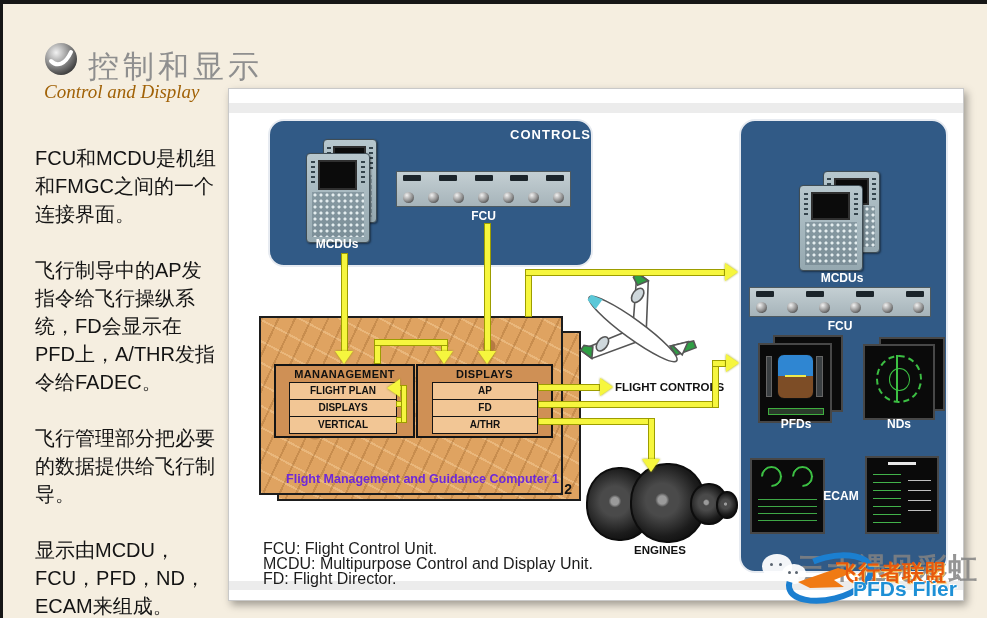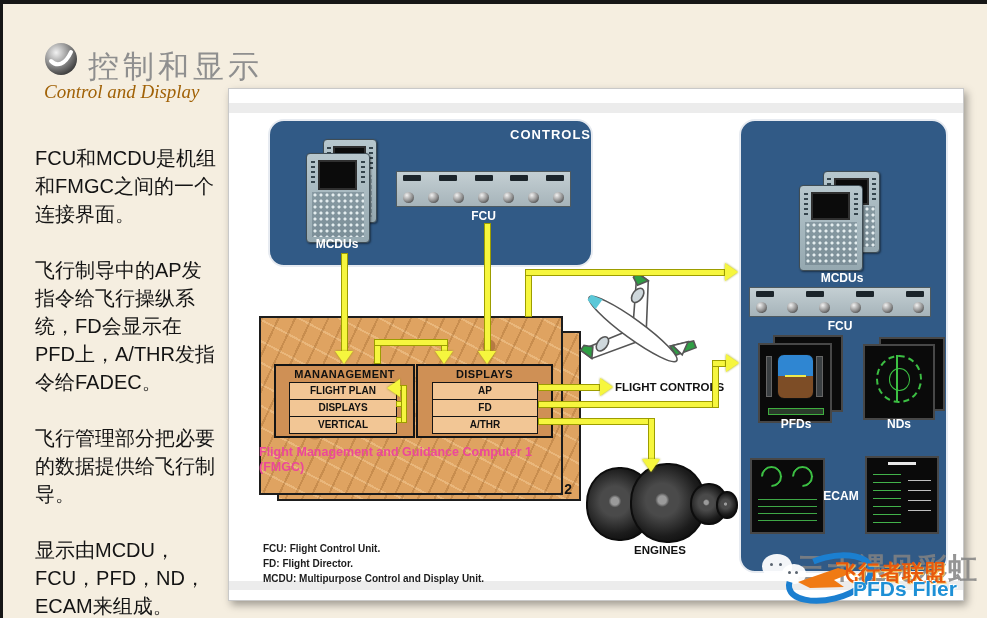--- a/index.html
+++ b/index.html
@@ -74,31 +74,31 @@
     background-image:
       repeating-linear-gradient(115deg,rgba(140,85,30,.28) 0 2px,rgba(0,0,0,0) 2px 15px),
       repeating-linear-gradient(28deg,rgba(255,224,178,.33) 0 2px,rgba(0,0,0,0) 2px 19px),
       radial-gradient(circle at 76% 16%,rgba(120,60,20,.4) 0 6px,rgba(0,0,0,0) 7px),
       radial-gradient(circle at 18% 64%,rgba(120,60,20,.3) 0 9px,rgba(0,0,0,0) 10px);}
   .fmgc-num{position:absolute;right:7px;bottom:2px;font-weight:bold;font-size:14px;color:#111;}
   .subsys{position:absolute;background:#cf9055;border:2px solid #151515;}
   .subsys-title{text-align:center;font-weight:bold;font-size:11px;color:#111;margin-top:2px;letter-spacing:.4px;}
   .srow{height:16px;border:1px solid #141414;margin-top:-1px;background:#f2c695;
     text-align:center;font-weight:bold;font-size:10px;line-height:16px;color:#111;}
-  .fmgc-cap{position:absolute;text-align:left;font-weight:bold;font-size:12.5px;color:#ec4899;line-height:15px;}
+  .fmgc-cap{position:absolute;text-align:right;font-weight:bold;font-size:12.5px;color:#6d28d9;line-height:15px;margin-top:27px;}
 
   
   .yl{position:absolute;background:#f6f63e;border:1px solid #9d9d00;box-sizing:border-box;z-index:3;}
   .ar{position:absolute;width:0;height:0;z-index:3;filter:drop-shadow(0 0 1px #9d9d00);}
   .ar-d{border-left:9px solid rgba(0,0,0,0);border-right:9px solid rgba(0,0,0,0);border-top:13px solid #f6f63e;}
   .ar-r{border-top:9px solid rgba(0,0,0,0);border-bottom:9px solid rgba(0,0,0,0);border-left:13px solid #f6f63e;}
   .ar-l{border-top:9px solid rgba(0,0,0,0);border-bottom:9px solid rgba(0,0,0,0);border-right:13px solid #f6f63e;}
 
   .blabel{position:absolute;font-weight:bold;color:#111;}
-  .legend{position:absolute;left:34px;top:452px;font-weight:bold;font-size:10px;line-height:15px;color:#1c1c1c;z-index:2;}
+  .legend{position:absolute;left:34px;top:452px;font-weight:normal;font-size:16px;line-height:15px;color:#1c1c1c;z-index:2;}
 
   
   .eng{position:absolute;border-radius:48%;border:2px solid #0d0d0d;
     background:radial-gradient(circle at 42% 46%,#9a9a9a 0 7%,#4a4a4a 12% 28%,#1c1c1c 62%,#000 100%);}
 
   
   .wm{position:absolute;z-index:9;}
   .wm-gray{left:798px;top:549px;font-size:29px;font-weight:bold;color:rgba(130,130,130,.85);letter-spacing:1px;white-space:nowrap;}
   .wm-cn{left:836px;top:558px;font-size:22px;font-weight:bold;color:#e8590c;
     text-shadow:1px 1px 0 rgba(255,200,80,.8);white-space:nowrap;}
@@ -251,21 +251,20 @@
     <div class="subsys" style="left:187px;top:275px;width:133px;height:70px;">
       <div class="subsys-title">DISPLAYS</div>
       <div style="position:absolute;left:14px;top:17px;width:106px;">
         <div class="srow">AP</div>
         <div class="srow">FD</div>
         <div class="srow">A/THR</div>
       </div>
     </div>
     <div class="fmgc-cap" style="left:30px;top:356px;width:300px;">
       <div>Flight Management and Guidance Computer 1</div>
-      <div>(FMGC)</div>
     </div>
 
     <div class="yl" style="left:112px;top:164px;width:7px;height:99px;"></div>
     <div class="ar ar-d" style="left:106px;top:262px;"></div>
 
     <div class="yl" style="left:255px;top:134px;width:7px;height:129px;"></div>
     <div class="ar ar-d" style="left:249px;top:262px;"></div>
 
     <div class="yl" style="left:145px;top:250px;width:74px;height:7px;"></div>
     <div class="yl" style="left:145px;top:256px;width:7px;height:19px;"></div>
@@ -315,22 +314,22 @@
     <div class="abs" style="left:357px;top:372px;width:148px;height:84px;">
       <div class="eng" style="left:0;top:6px;width:64px;height:70px;"></div>
       <div class="eng" style="left:44px;top:2px;width:72px;height:76px;"></div>
       <div class="eng" style="left:104px;top:22px;width:34px;height:38px;"></div>
       <div class="eng" style="left:130px;top:30px;width:18px;height:24px;"></div>
     </div>
     <div class="blabel" style="left:357px;top:455px;width:148px;text-align:center;font-size:11.5px;">ENGINES</div>
 
     <div class="legend">
       <div>FCU: Flight Control Unit.</div>
+      <div>MCDU: Multipurpose Control and Display Unit.</div>
       <div>FD: Flight Director.</div>
-      <div>MCDU: Multipurpose Control and Display Unit.</div>
     </div>
   </div>
 
   <div class="wm wm-gray">三十遇见彩虹</div>
   <div class="wm wechat">
     <div class="wc-b1"></div>
     <div class="wc-b2"></div>
   </div>
   <div class="wm" style="left:780px;top:546px;">
     <svg width="100" height="62" viewBox="0 0 100 62">

